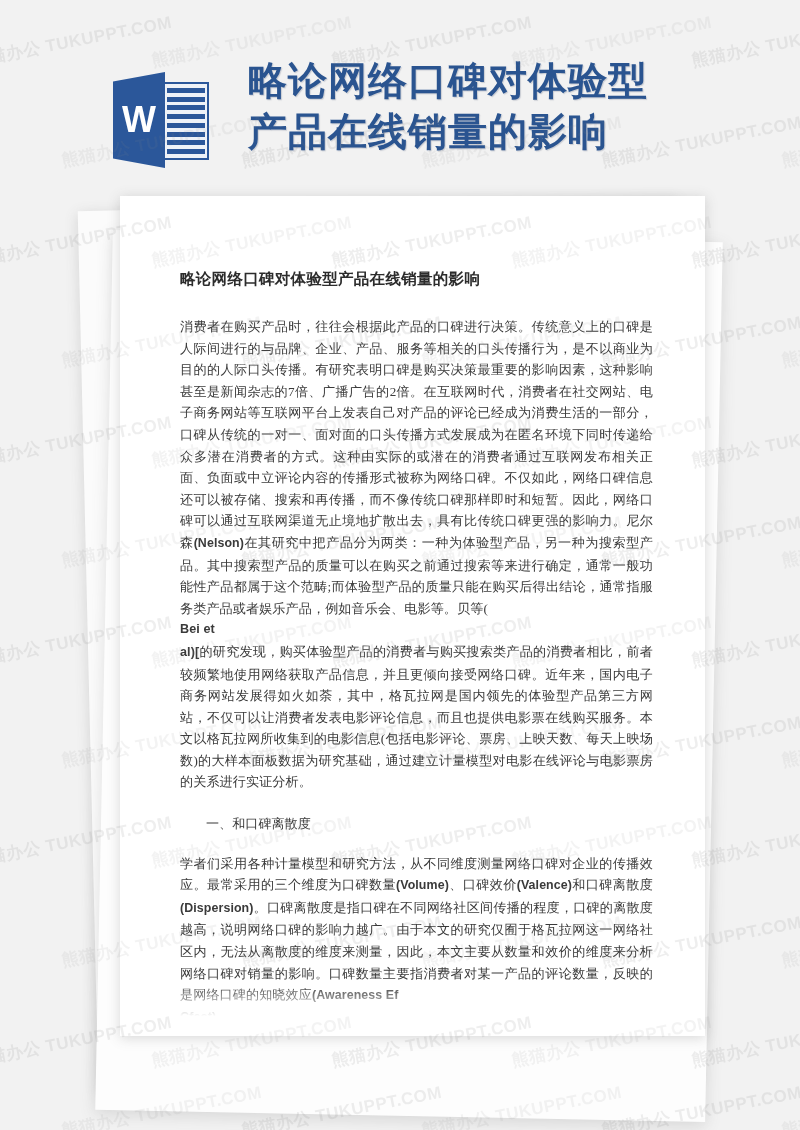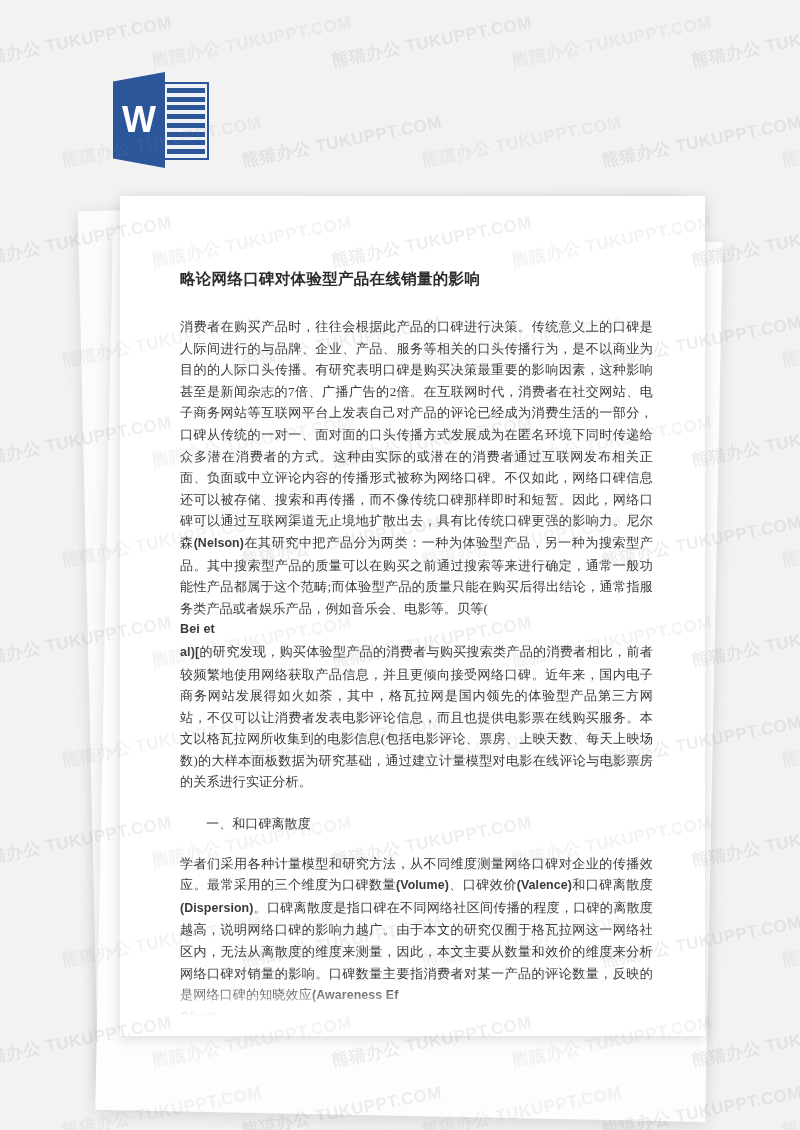--- a/index.html
+++ b/index.html
@@ -232,20 +232,24 @@
         <i></i>
         <i></i>
         <i></i>
         <i></i>
         <i></i>
         <i></i>
         <i></i>
     </div>
   </div>
 
+  <div class="header-title">
+    <span class="tline">略论网络口碑对体验型</span>
+    <span class="tline">产品在线销量的影响</span>
+  </div>
 </div>
 
 <div class="paper-stack">
 
   <div class="sheet sheet-back-left"></div>
   <div class="sheet sheet-back-bottom"></div>
 
   <div class="sheet sheet-main">
     <div class="doc">
       <div class="doc-inner">

